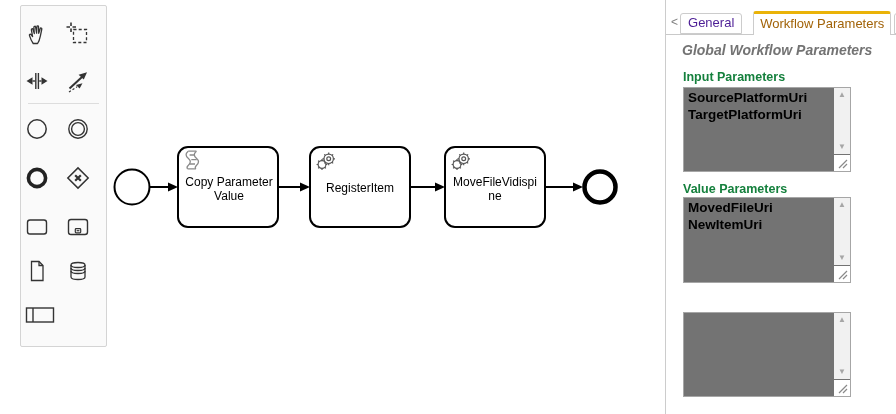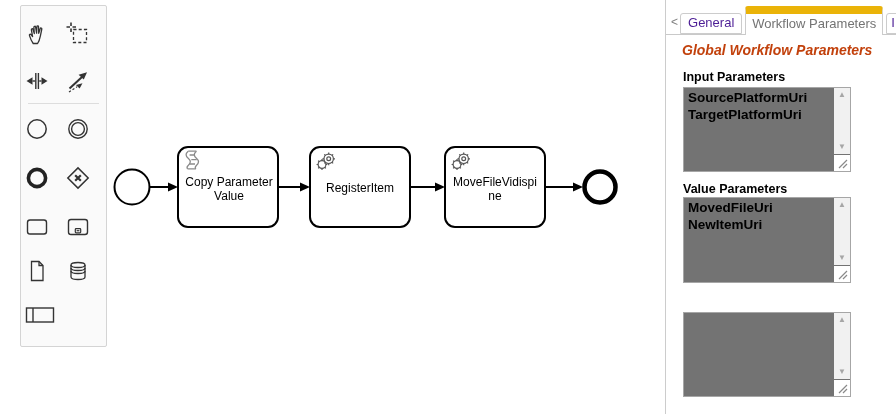--- a/index.html
+++ b/index.html
@@ -20,27 +20,27 @@
 
   
   .props{position:absolute;left:665px;top:0;width:231px;height:414px;
          background:#fff;border-left:1px solid #ccc;box-sizing:border-box;overflow:hidden;}
   .tabbar{position:absolute;top:0;left:0;right:0;height:34px;display:flex;
           align-items:flex-end;padding-left:2px;}
   .tabbar-line{position:absolute;top:34px;left:0;right:0;border-top:1px solid #c9c9c9;}
   .tab{position:relative;z-index:1;background:#fff;border:1px solid #ccc;
        border-radius:3px 3px 0 0;color:#4c1d95;font-size:13px;line-height:14px;
        padding:2px 7px 3px;margin-right:3px;white-space:nowrap;cursor:pointer;}
-  .tab.active{z-index:2;border-top:8px solid #eab308;border-bottom:none;
-              padding:3px 6px 4px;margin-bottom:-1px;color:#737373;}
+  .tab.active{z-index:2;border-top:3px solid #eab308;border-bottom:none;
+              padding:3px 6px 4px;margin-bottom:-1px;color:#a16207;margin-left:8px;}
   .tab.partial{padding:2px 4px 3px;margin-right:1px;}
   .tab-scroll{color:#808080;font-size:12px;padding:0 2px 5px 3px;cursor:pointer;}
   .pp-heading{position:absolute;top:42px;left:16px;font-size:14px;font-weight:bold;
-              font-style:italic;color:#c2410c;}
-  .pp-label{position:absolute;left:17px;font-size:12.5px;font-weight:bold;color:#000000;}
+              font-style:italic;color:#737373;}
+  .pp-label{position:absolute;left:17px;font-size:12.5px;font-weight:bold;color:#15803d;}
   .pp-box{position:absolute;left:17px;width:168px;border:1px solid #a6a6a6;
           background:#737373;box-sizing:border-box;font-weight:bold;}
   .pp-box-text{position:absolute;left:0;top:0;right:17px;bottom:0;padding:1px 4px;
                font-size:13.5px;line-height:17px;color:#000;white-space:pre-line;
                overflow:hidden;}
   .pp-scroll{position:absolute;top:0;right:0;bottom:17px;width:16px;background:#f1f1f1;}
   .pp-arrow{position:absolute;left:0;width:16px;text-align:center;color:#a6a6a6;
             font-size:8px;line-height:10px;cursor:pointer;}
   .pp-arrow.up{top:2px;}
   .pp-arrow.down{bottom:2px;}

